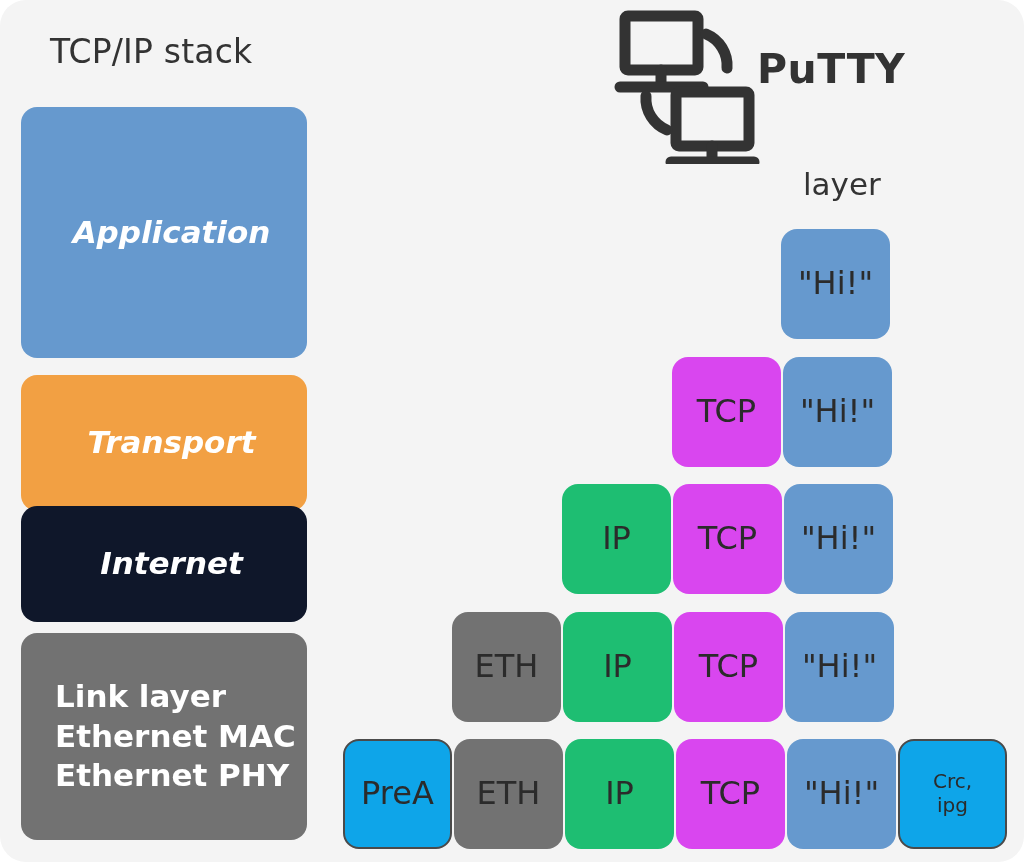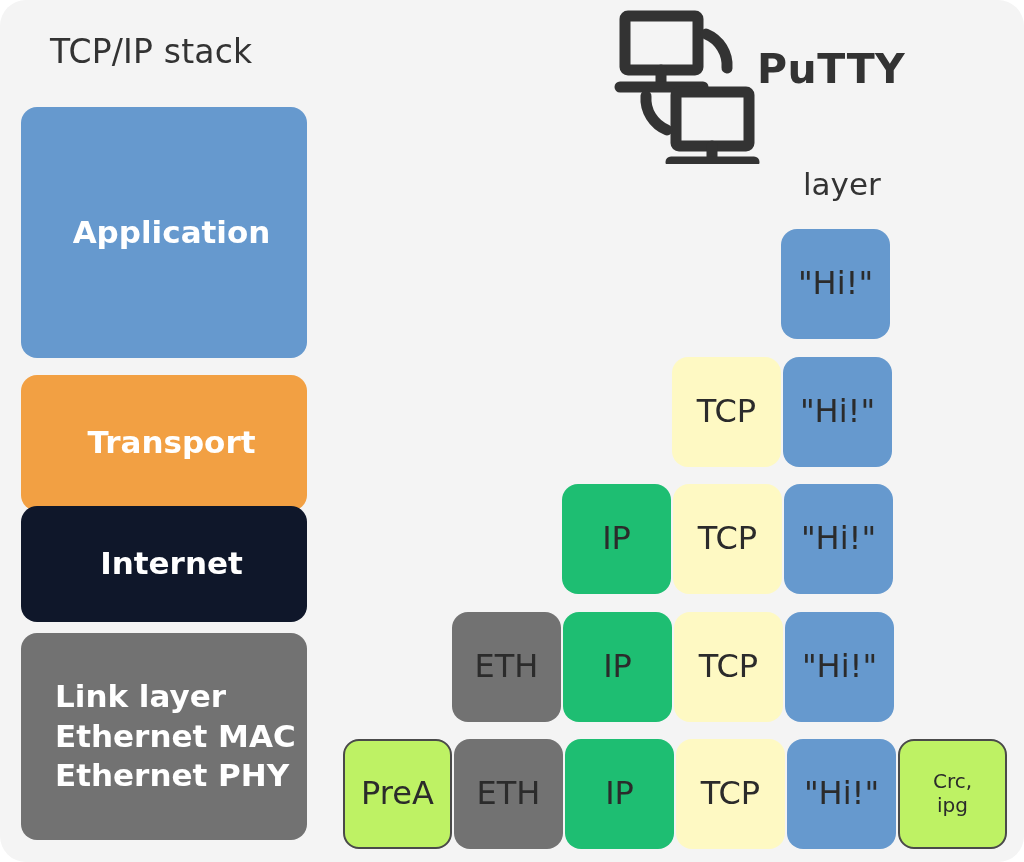--- a/index.html
+++ b/index.html
@@ -47,20 +47,21 @@
   .layer .layer-label {
     color: #ffffff;
     font-weight: bold;
     font-size: 31px;
     line-height: 1.28;
     white-space: pre-line;
   }
   .layer.centered {
     justify-content: center;
     padding-left: 15px;
+    font-style: italic;
   }
 
   #layer-application { top: 107px;  height: 251px; background: #6699ce; }
   #layer-transport   { top: 375px;  height: 136px; background: #f2a043; }
   #layer-internet    { top: 506px;  height: 116px; background: #0f172a; }
   #layer-link        { top: 633px;  height: 207px; background: #727272; }
 
   
   #putty-logo {
     position: absolute;
@@ -104,24 +105,24 @@
     align-items: center;
     justify-content: center;
     color: #2b2b2b;
     font-size: 32px;
     line-height: 1.18;
     text-align: center;
     box-sizing: border-box;
   }
   .pkt.two-line { font-size: 20px; white-space: pre-line; }
   .pkt-blue   { background: #6699ce; }
-  .pkt-orange { background: #fef9c3; }
+  .pkt-orange { background: #d946ef; }
   .pkt-green  { background: #1ebe72; }
   .pkt-gray   { background: #727272; }
-  .pkt-white  { background: #bef264; border: 2px solid #4a4a4a; }
+  .pkt-white  { background: #0ea5e9; border: 2px solid #4a4a4a; }
 
   #pkt-row-1 { left: 781px; top: 229px; }
   #pkt-row-2 { left: 672px; top: 357px; }
   #pkt-row-3 { left: 562px; top: 484px; }
   #pkt-row-4 { left: 452px; top: 612px; }
   #pkt-row-5 { left: 343px; top: 739px; }
 </style>
 </head>
 <body>
 

